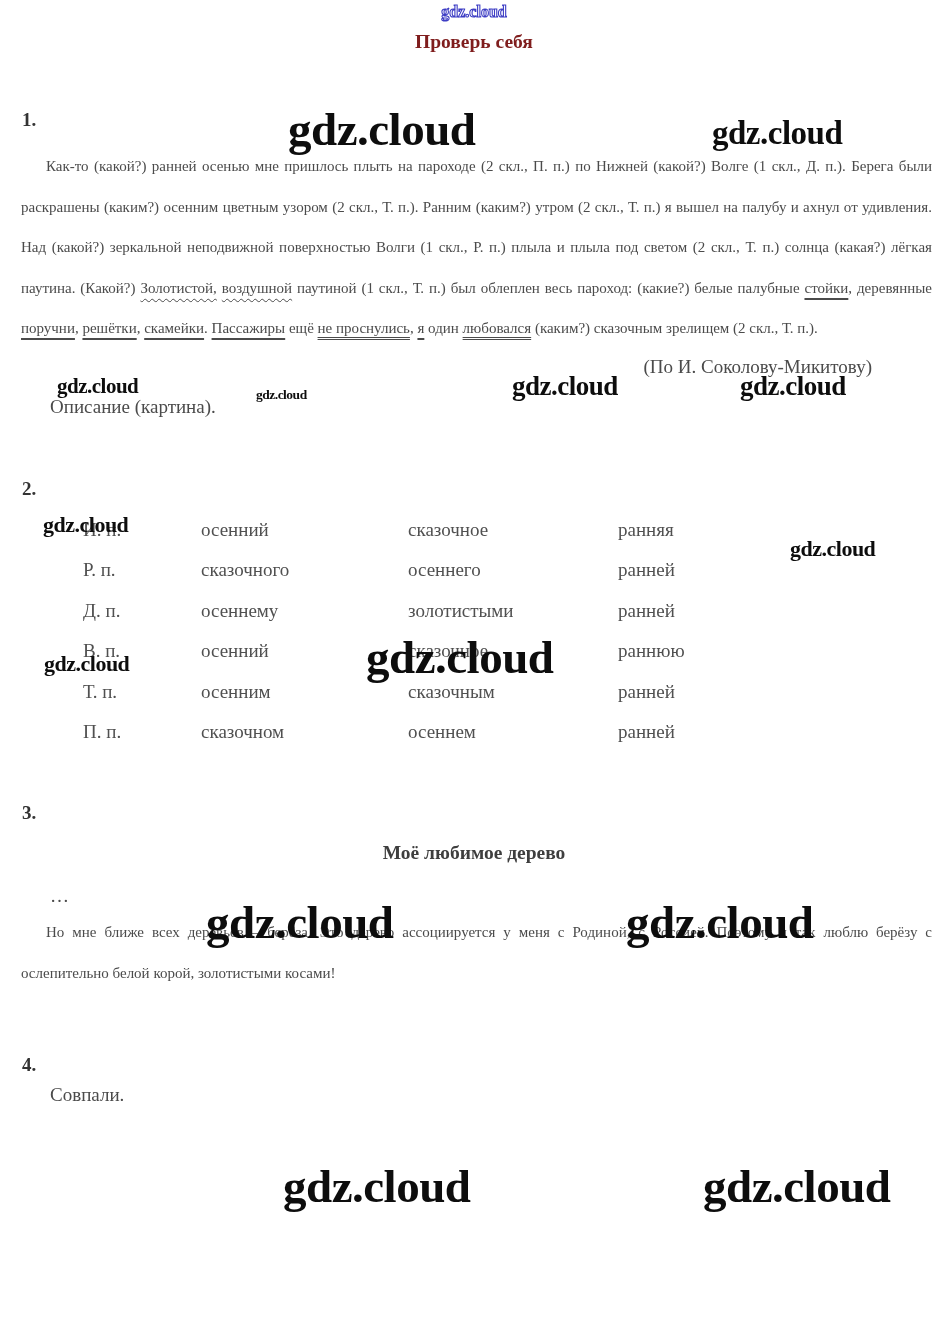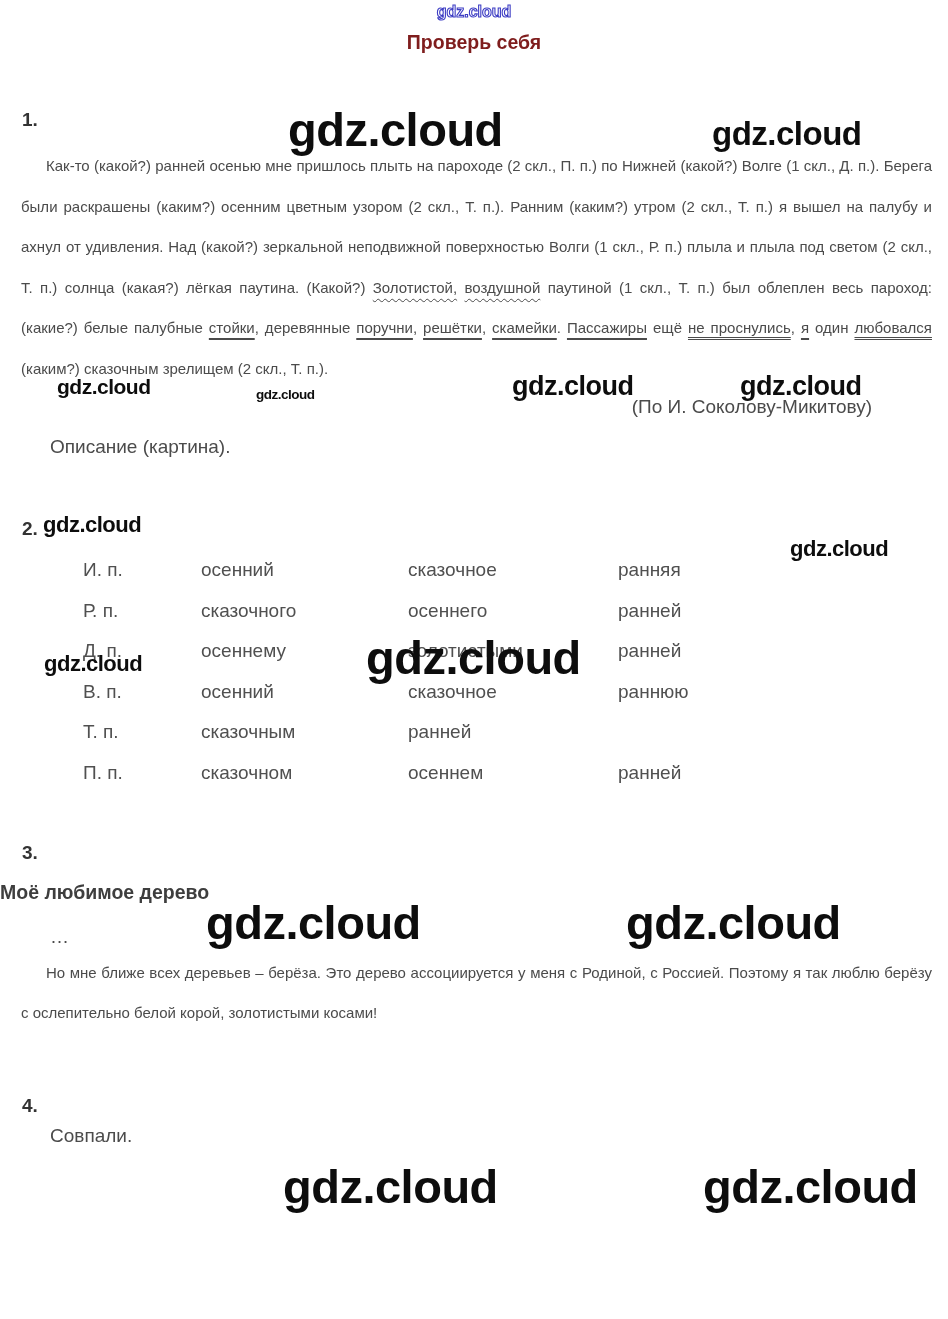--- a/index.html
+++ b/index.html
@@ -2,21 +2,21 @@
 <html><head>
 <meta charset="utf-8">
 <style>
   html, body { margin: 0; padding: 0; background: #ffffff; }
   .page {
     position: relative;
     width: 948px;
     height: 1319px;
     overflow: hidden;
     background: #ffffff;
-    font-family: Liberation Sans, sans-serif;
+    font-family: Liberation Serif, serif;
     color: #4b4b4b;
   }
   
   .wm {
     position: absolute;
     font-weight: 700;
     line-height: 1;
     white-space: nowrap;
     color: #0d0d0d;
     letter-spacing: -0.5px;
@@ -75,21 +75,21 @@
   .t-row {
     display: grid;
     grid-template-columns: 118px 207px 210px 1fr;
     padding-left: 42px;
     font-size: 19px;
     line-height: 40.5px;
     color: #505050;
   }
   .h3 {
     margin-top: 21px;
-    text-align: left;
+    text-align: center;
     font-size: 19.5px;
     line-height: 19.5px;
     font-weight: 700;
     color: #3e3e3e;
   }
   .ellipsis {
     margin: 24px 0 0 50px;
     font-size: 19px;
     line-height: 19px;
   }
@@ -168,20 +168,21 @@
       <span>ранней</span>
     </div>
     <div class="t-row">
       <span>В. п.</span>
       <span>осенний</span>
       <span>сказочное</span>
       <span>раннюю</span>
     </div>
     <div class="t-row">
       <span>Т. п.</span>
+      <span>осенним</span>
       <span>сказочным</span>
       <span>ранней</span>
     </div>
     <div class="t-row">
       <span>П. п.</span>
       <span>сказочном</span>
       <span>осеннем</span>
       <span>ранней</span>
     </div>
   </div>

